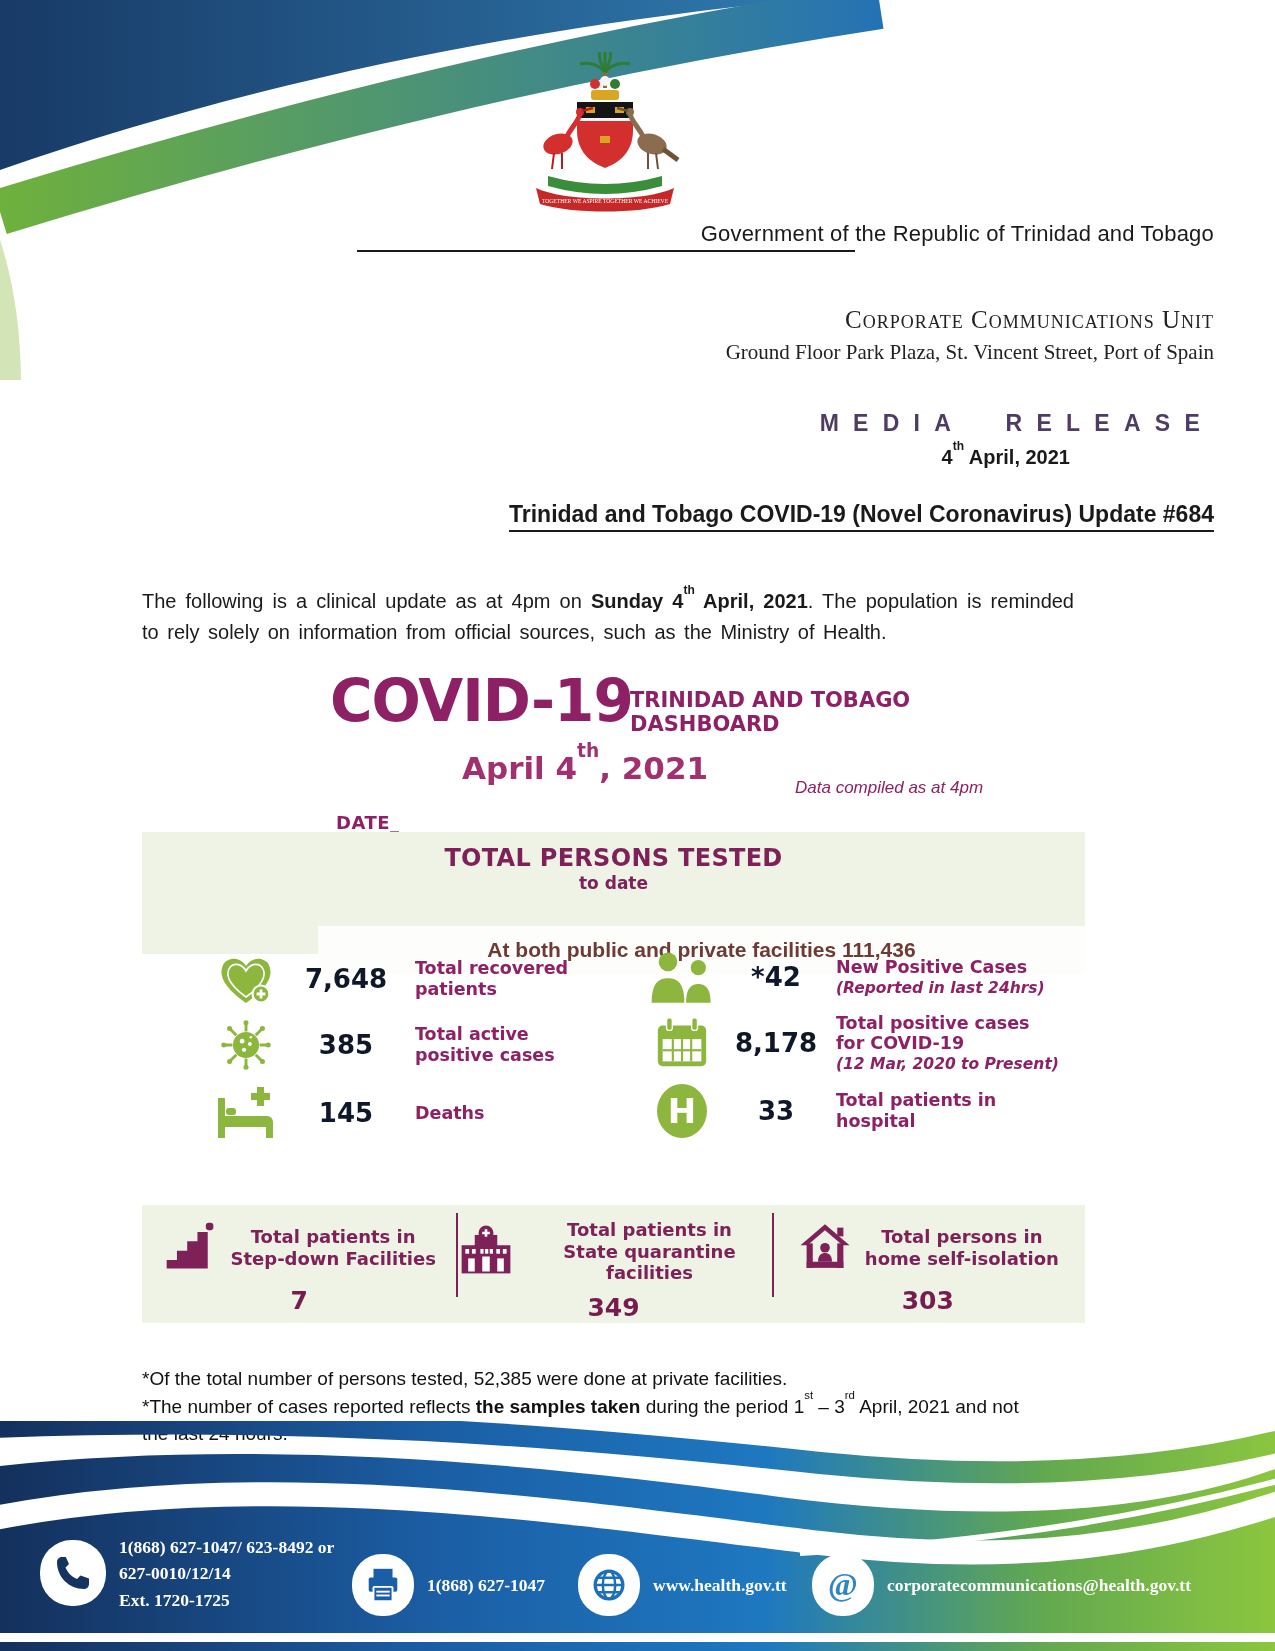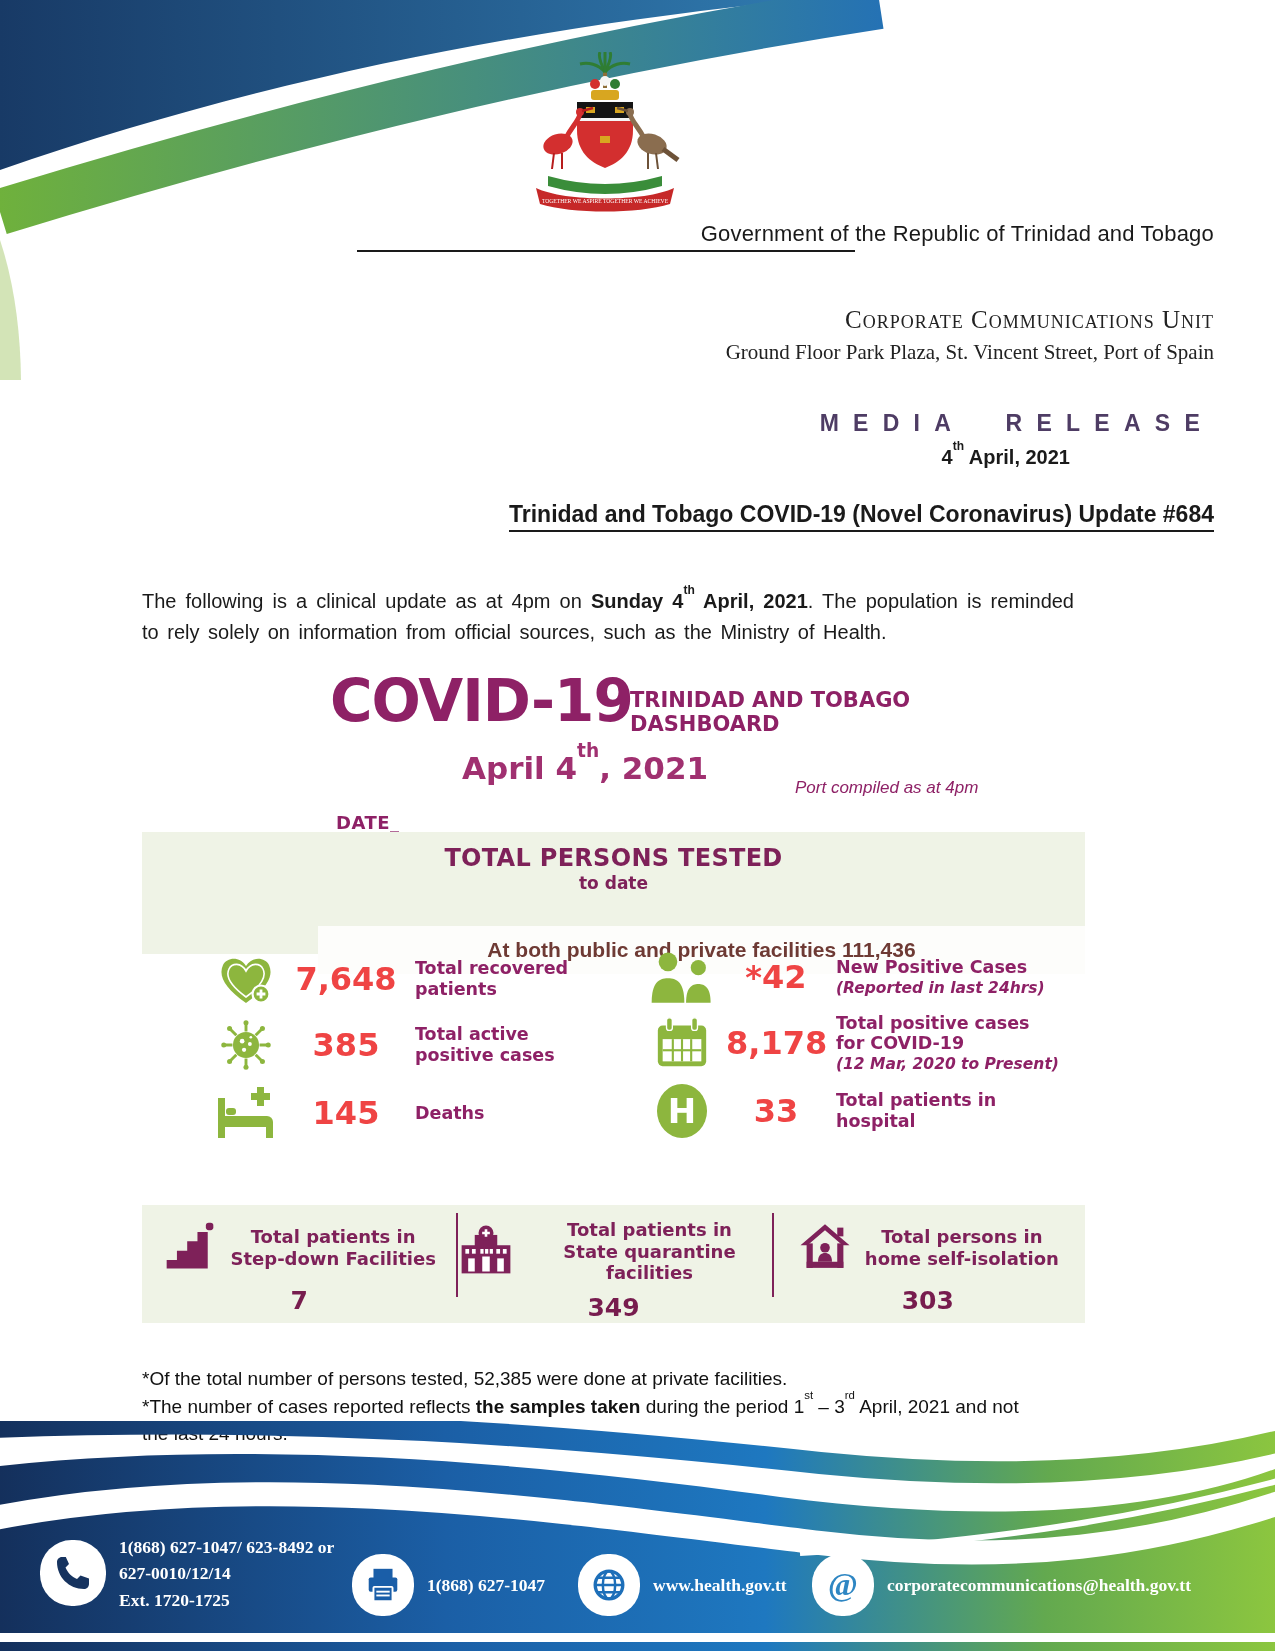--- a/index.html
+++ b/index.html
@@ -34,21 +34,21 @@
   .cv-compiled{top:778px;left:795px;font-size:17px;font-style:italic;color:#8e2166;}
   .panel{background:#eff3e6;}
   .panel1{top:832px;left:142px;width:943px;height:122px;}
   .tp-head{padding-top:12px;text-align:center;font-size:24px;font-weight:bold;color:#7e2159;letter-spacing:.3px;}
   .tp-sub{text-align:center;font-size:17px;font-weight:600;color:#7e2159;margin-top:1px;}
   .tp-bar{position:absolute;left:176px;top:94px;width:767px;height:48px;background:#fdfdfb;}
   .tp-bar-text{line-height:48px;text-align:center;font-size:21px;font-weight:bold;color:#6e3a34;
                font-family:"Liberation Sans",sans-serif;}
   .stat{position:absolute;display:flex;align-items:center;height:66px;}
   .stat .icon-box{width:82px;display:flex;justify-content:center;align-items:center;}
-  .stat .num{width:118px;text-align:center;font-size:32px;font-weight:bold;color:#ef4444;}
+  .stat .num{width:118px;text-align:center;font-size:26px;font-weight:bold;color:#0f172a;}
   .stat .lbl{margin-left:10px;font-size:17.5px;font-weight:bold;color:#8e2166;line-height:1.18;white-space:pre-line;}
   .stat .note{font-size:15.5px;font-weight:600;font-style:italic;margin-top:1px;}
   .stat-right .icon-box{width:88px;}
   .stat-right .num{width:100px;}
   .stat-right .lbl{width:225px;}
 
   .panel2{top:1205px;left:142px;width:943px;height:118px;display:flex;}
   .fac-col{flex:1;padding-top:14px;}
   .fac-top{display:flex;align-items:center;justify-content:center;gap:12px;}
   .fac-lbl{font-size:18px;font-weight:bold;color:#7e2159;line-height:1.2;white-space:pre-line;text-align:center;}
@@ -145,21 +145,21 @@
 
   <p class="abs body-par" style="margin:0"><span>The following is a clinical update as at 4pm on </span><b><span>Sunday 4</span><sup>th</sup><span> April, 2021</span></b><span>. The population is reminded to rely solely on information from official sources, such as the Ministry of Health.</span></p>
 
   <div class="abs cv-title dj">COVID-19</div>
   <div class="abs cv-sub dj">TRINIDAD AND TOBAGO
 DASHBOARD</div>
   <div class="abs cv-datelabel dj">DATE_</div>
   <div class="abs cv-date dj">
     <span>April 4</span><sup>th</sup><span>, 2021</span>
   </div>
-  <div class="abs cv-compiled">Port compiled as at 4pm</div>
+  <div class="abs cv-compiled">Data compiled as at 4pm</div>
 
   <div class="abs panel panel1">
     <div class="tp-head dj">TOTAL PERSONS TESTED</div>
     <div class="tp-sub dj">to date</div>
     <div class="tp-bar">
       <div class="tp-bar-text">At both public and private facilities 111,436</div>
     </div>
   </div>
 
   <div class="stat dj" style="top:946px;left:205px">

